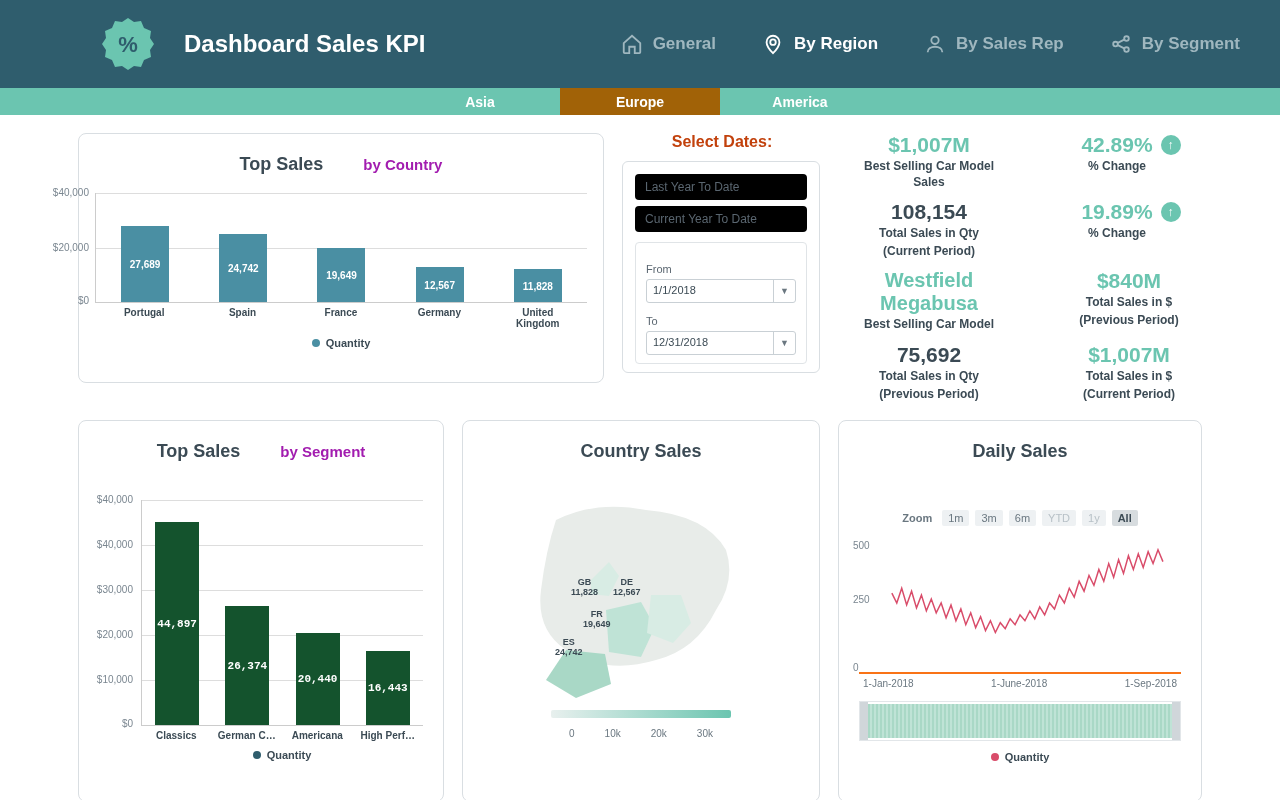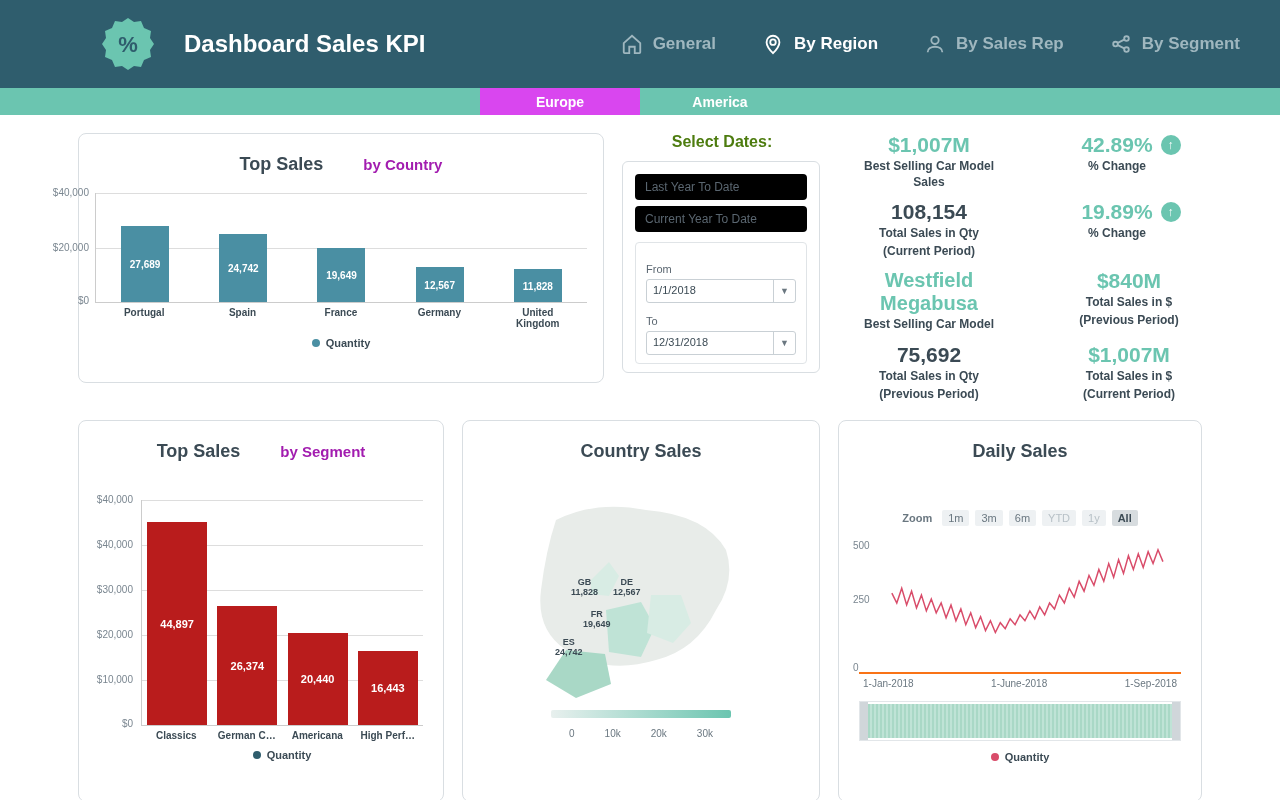--- a/index.html
+++ b/index.html
@@ -7,28 +7,28 @@
 .topbar { background: #2f5d6d; height: 88px; display: flex; align-items: center; padding: 0 40px 0 100px; }
 .logo { width: 56px; height: 56px; margin-right: 28px; display:flex;align-items:center;justify-content:center;}
 .logo svg { width:56px; height:56px; }
 .title { color: #fff; font-size: 24px; font-weight: 700; flex: 0 0 auto; margin-right: auto; }
 .nav { display: flex; gap: 46px; }
 .nav-item { display: flex; align-items: center; gap: 10px; color: #9fb7bf; font-size: 17px; font-weight: 600; cursor: pointer; }
 .nav-item.active { color: #fff; }
 .nav-item svg { width: 22px; height: 22px; stroke: currentColor; fill: none; stroke-width: 2; }
 .tabs { background: #6bc5b0; height: 27px; display: flex; justify-content: center; }
 .tab { width: 160px; display: flex; align-items: center; justify-content: center; color: #fff; font-size: 14px; font-weight: 600; cursor: pointer; }
-.tab.active { background: #d946ef; }
+.tab.active { background: #a16207; }
 .content { padding: 18px 60px 20px 78px; }
 .row1 { display: flex; gap: 18px; margin-bottom: 18px; }
 .card { background: #fff; border: 1px solid #d9dee2; border-radius: 8px; }
 .card-top-country { width: 526px; height: 250px; }
 .card-dates { width: 198px; height: 248px; border-radius: 6px; padding: 12px 12px; }
 .dates-outer { width:200px; }
-.dates-title { text-align:center; color:#4d7c0f; font-weight:700; font-size:16px; margin-bottom:10px;}
+.dates-title { text-align:center; color:#c2410c; font-weight:700; font-size:16px; margin-bottom:10px;}
 .kpi { width: 158px; text-align:center; }
 .kpi-val { font-size: 21px; font-weight: 800; color:#3b4a54; }
 .kpi-val.green { color:#6bc5b0; }
 .kpi-sub { font-size:12px; color:#3b4a54; font-weight:700; line-height:1.3; margin-top:2px;}
 .kpi-car { color:#6bc5b0; font-size:20px; font-weight:800; }
 .arrow-up { display:inline-flex; width:20px;height:20px;background:#6bc5b0;border-radius:50%;align-items:center;justify-content:center;color:#fff;font-size:12px;position:relative;top:2px;left:4px;}
 .row2 { display:flex; gap:18px;}
 .card-seg { width:366px; height:382px; }
 .card-map { width:358px; height:382px; }
 .card-daily { width:364px; height:382px; }
@@ -51,21 +51,21 @@
 .bar-lbl { position:absolute; top:50%; left:50%; transform:translate(-50%,-50%); color:#fff; font-size:10px; font-weight:700;}
 .cat-lbls { margin-left:54px; display:flex; justify-content:space-around; margin-top:4px;}
 .cat-lbls span { font-size:10px; color:#3b4a54; font-weight:600; width:70px; text-align:center;}
 .legend-dot { display:flex;justify-content:center;align-items:center;gap:6px;margin-top:8px;font-size:11px;color:#3b4a54;font-weight:600;}
 .legend-dot::before { content:'';width:8px;height:8px;border-radius:50%;background:#4a8fa3;display:inline-block;}
 .legend-dot.pink::before { background:#d94c6a; }
 .legend-dot.darkblue::before { background:#2f5d6d; }
 
 .seg-grid { margin-left:54px; border-left:1px solid #ccc;border-bottom:1px solid #ccc;height:226px;position:relative;}
 .seg-bars { position:absolute;left:0;right:0;bottom:0;display:flex;justify-content:space-around;align-items:flex-end;}
-.seg-bar { width:60px;background:#b91c1c;position:relative;}
+.seg-bar { width:44px;background:#14532d;position:relative;font-family:Liberation Mono, monospace;}
 .seg-bar .bar-lbl{font-size:11px;}
 
 .map-wrap { display:flex;justify-content:center;padding:30px 20px 10px;}
 .map-svg { width:210px;height:200px;}
 .map-scale { display:flex;justify-content:center;gap:30px;font-size:10px;color:#6a7780;margin-top:10px;}
 .map-gradient { width:180px;height:8px;background:linear-gradient(to right,#e8f0ee,#6bc5b0);margin:0 auto;border-radius:2px;}
 
 .zoom-row { display:flex;justify-content:center;align-items:center;gap:6px;padding:40px 12px 8px;font-size:11px;color:#6a7780;}
 .zoom-lbl { margin-right:4px; font-weight:600;}
 .zoom-btn { background:#eef1f3;border-radius:2px;padding:2px 6px;cursor:pointer;color:#6a7780;}
@@ -119,20 +119,21 @@
           <circle cx="18" cy="6" r="2.5"></circle>
           <circle cx="18" cy="18" r="2.5"></circle>
           <path d="M8 11l8-4M8 13l8 4"></path>
         </svg>
       <span>By Segment</span>
     </div>
   </div>
 </div>
 
 <div class="tabs">
+  <div class="tab">Asia</div>
   <div class="tab active">Europe</div>
   <div class="tab">America</div>
 </div>
 
 <div class="content">
 
   <div class="row1">
 
     <div class="card card-top-country">
       <div class="card-head">

